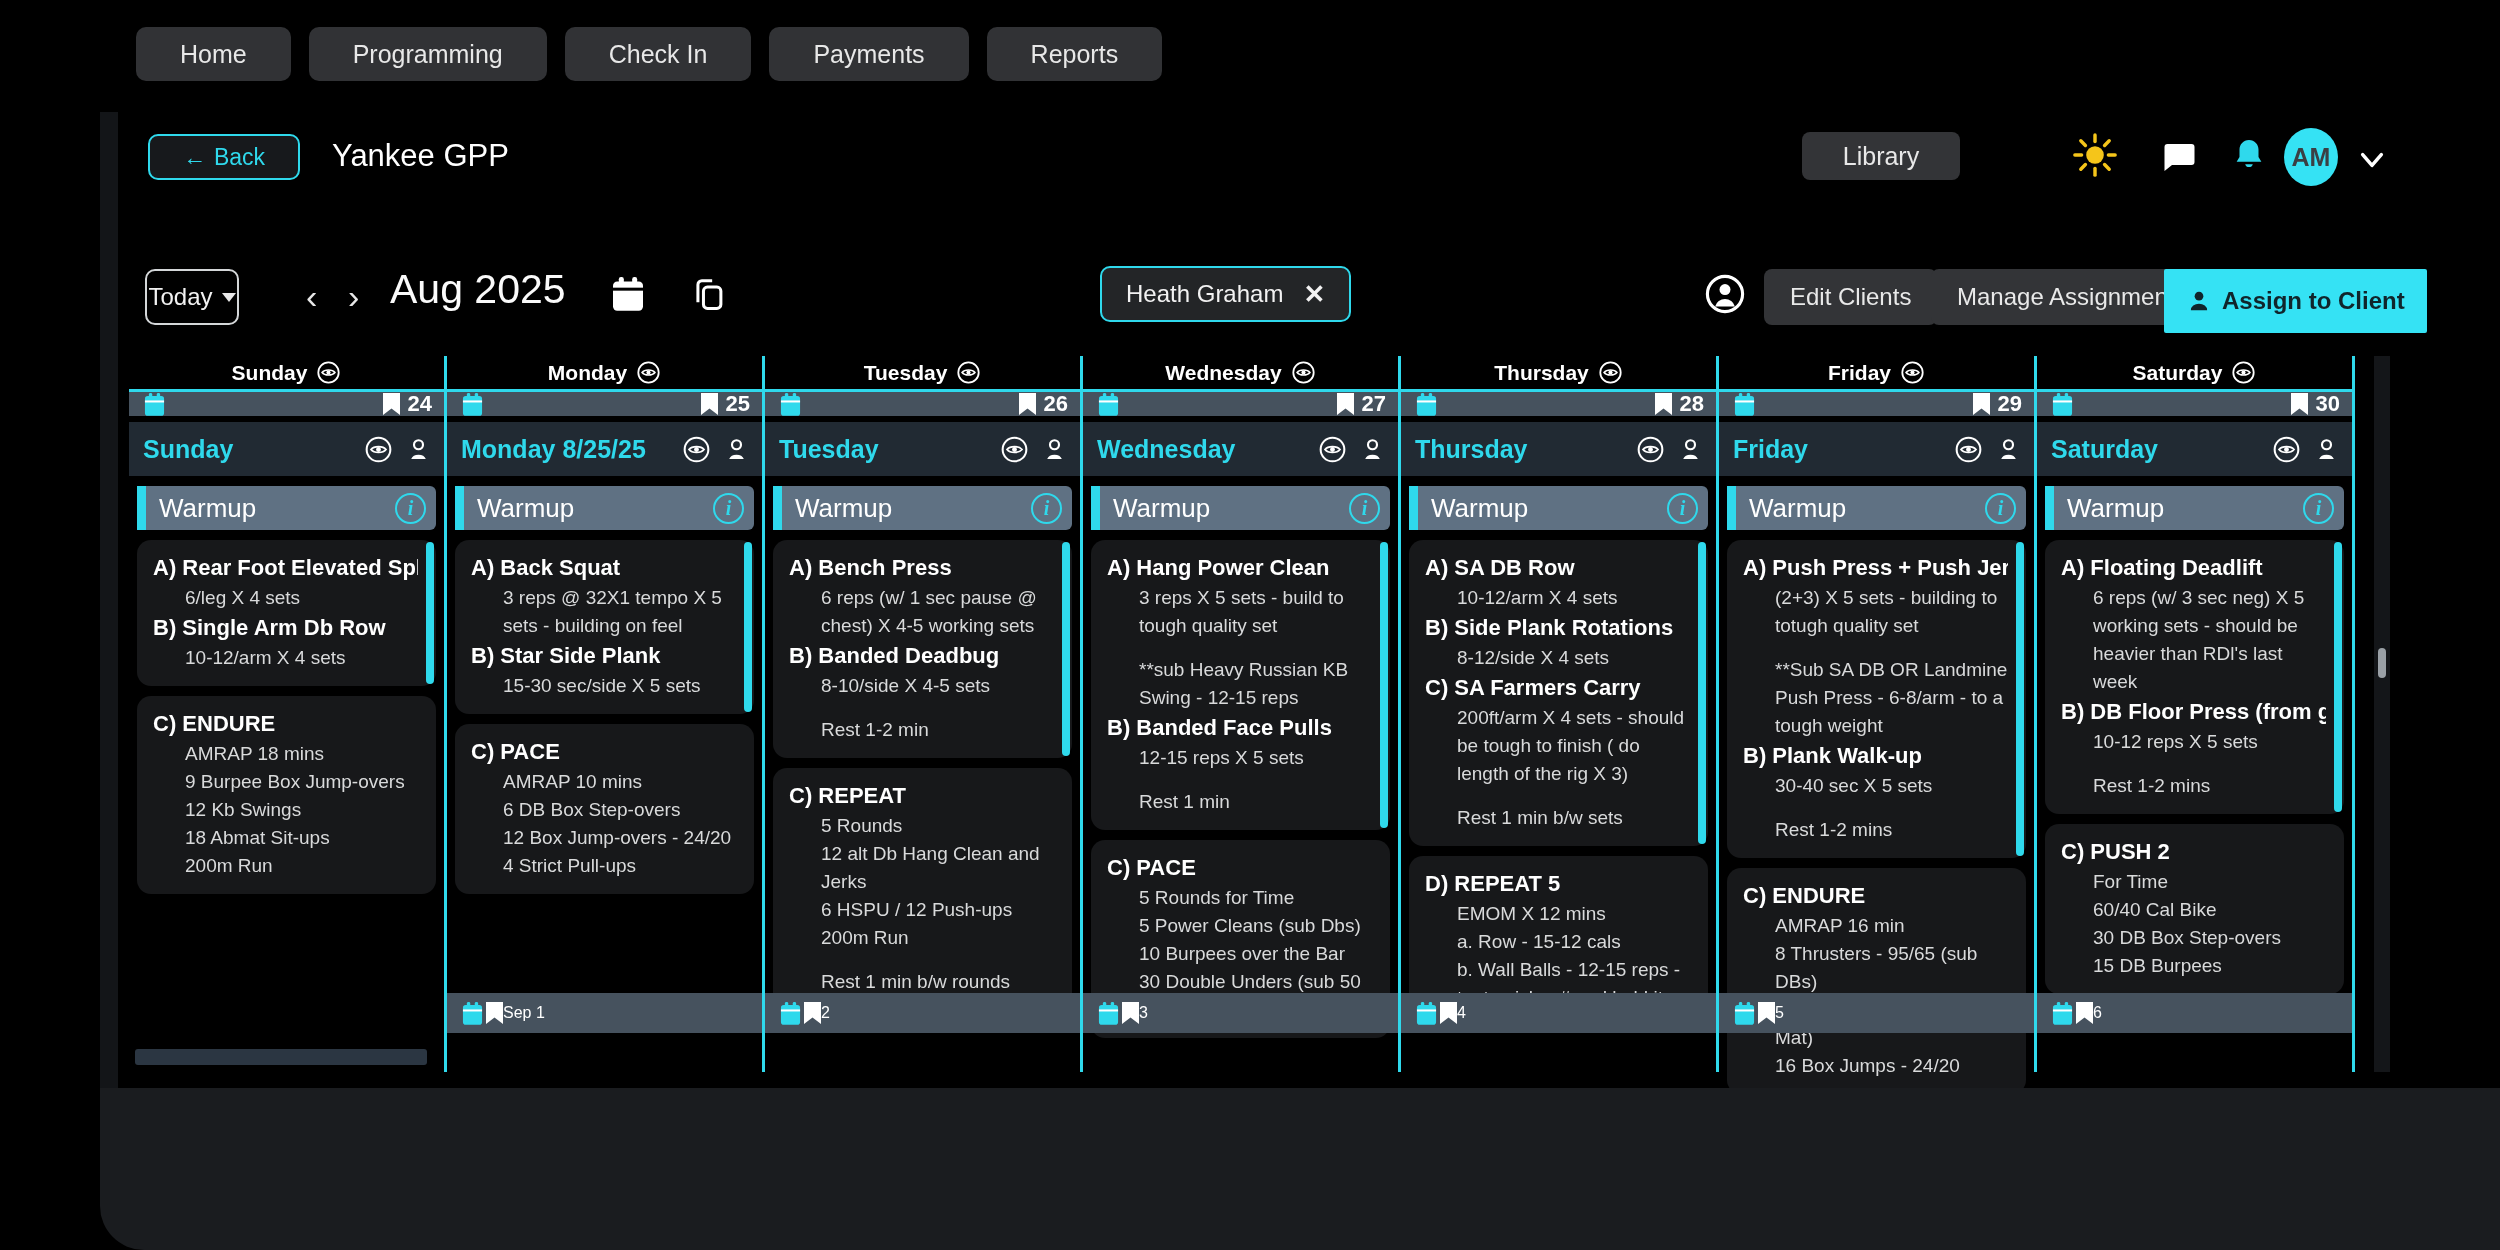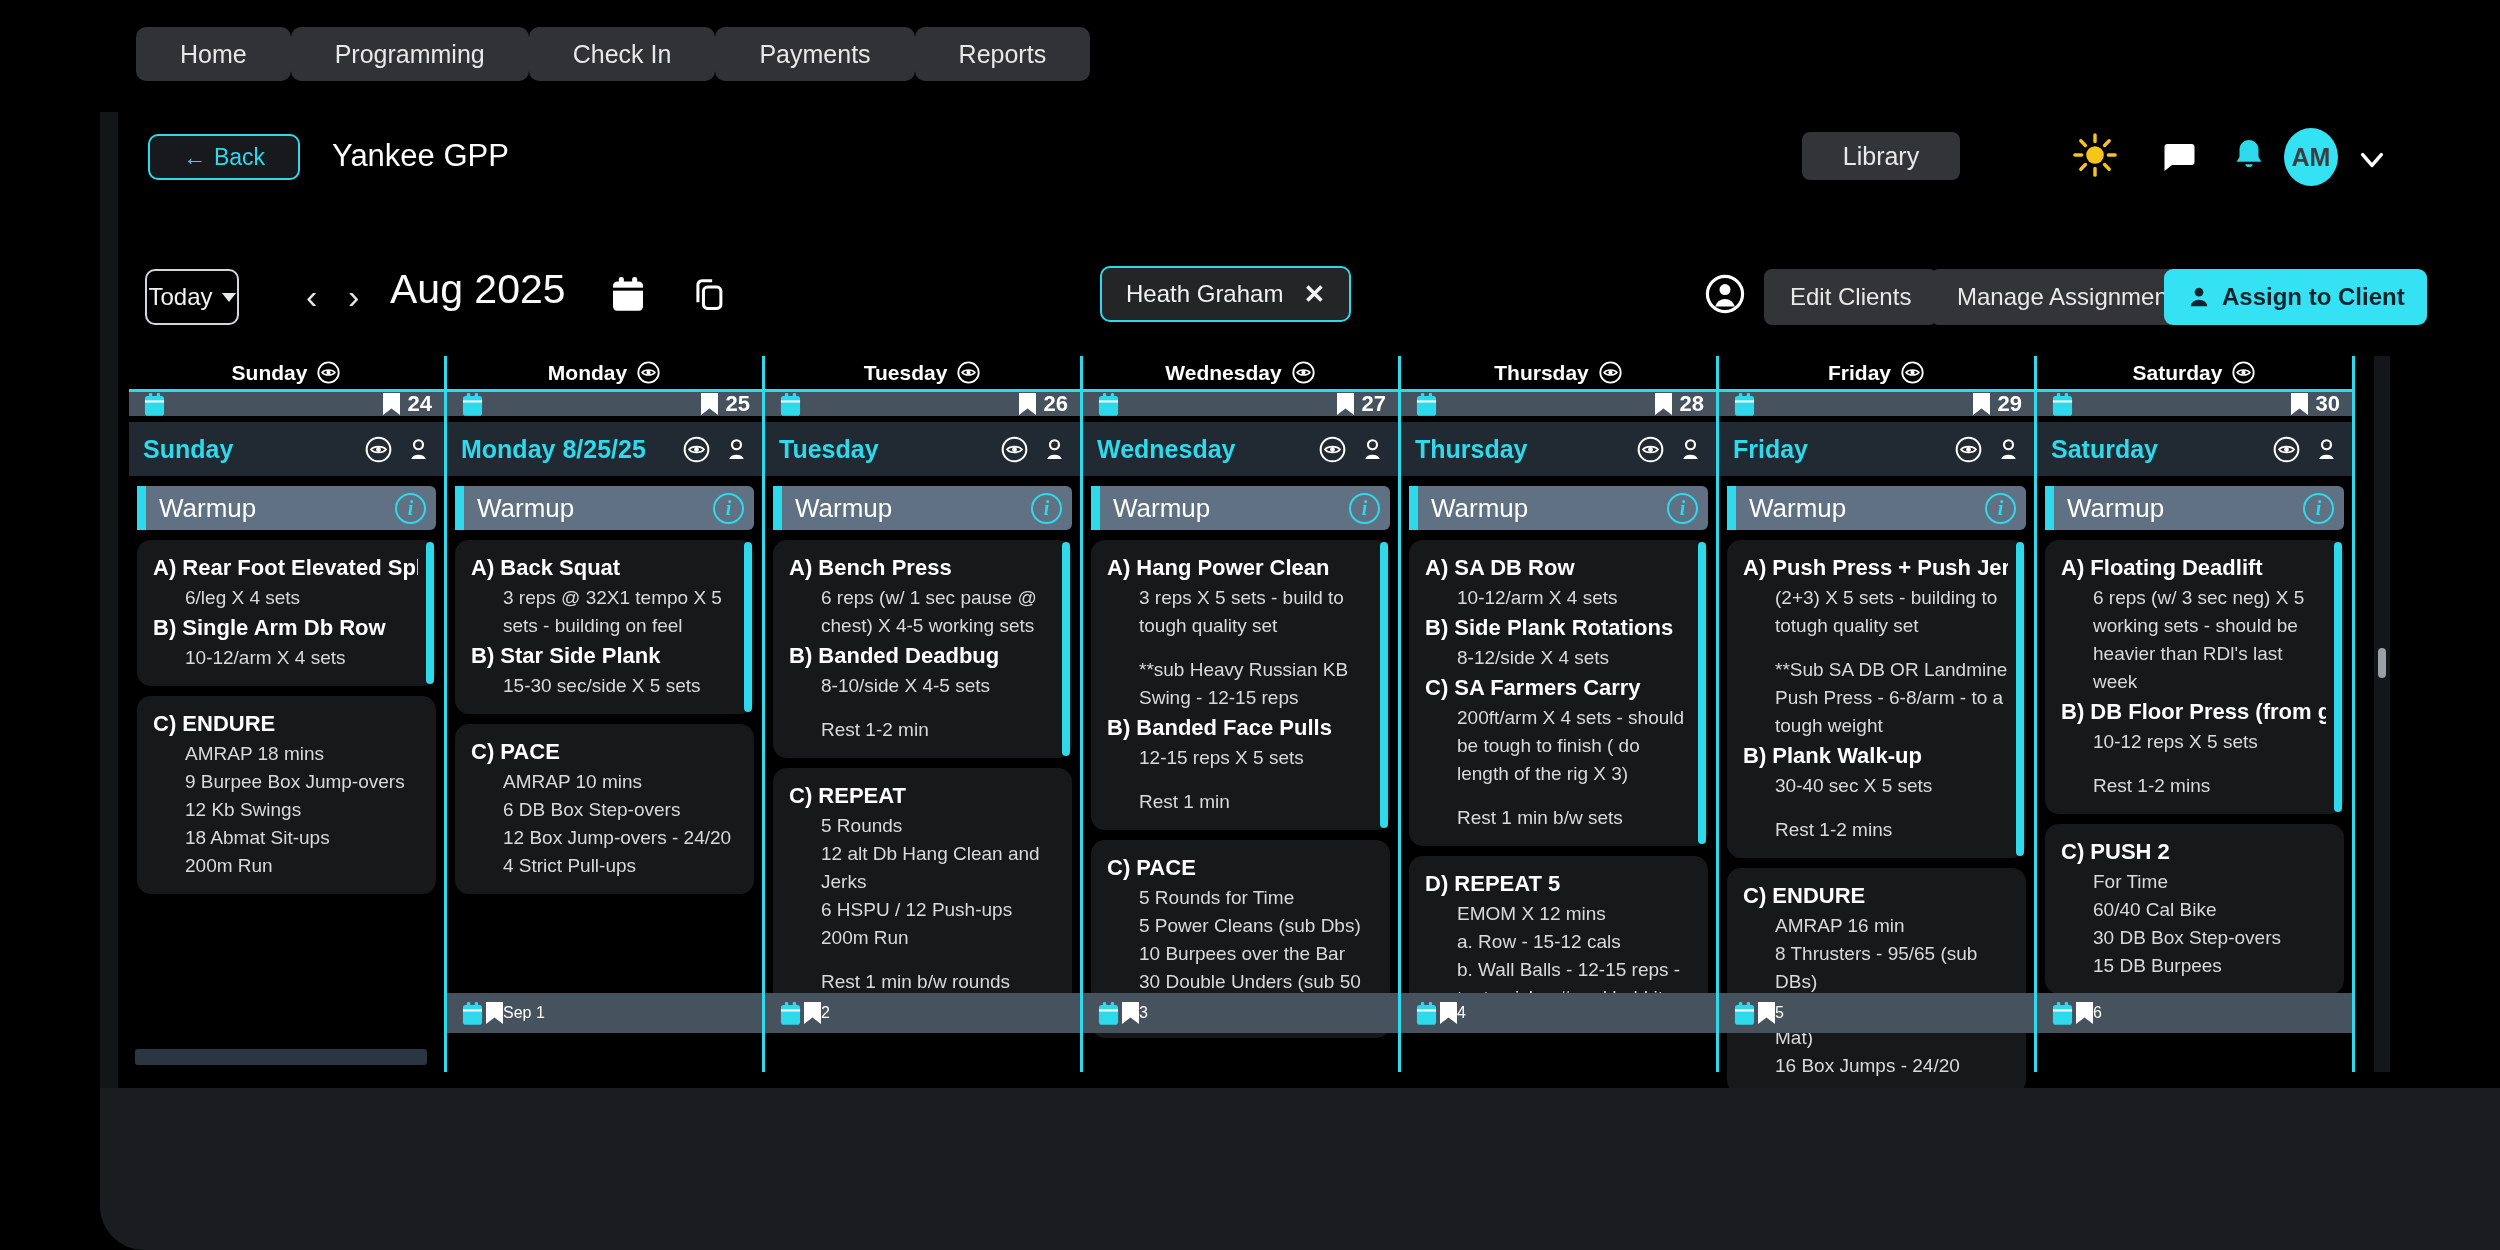--- a/index.html
+++ b/index.html
@@ -6,21 +6,21 @@
     --cyan:#2fd9ec; --cyan-bright:#35e2f4;
     --strip:#46525e; --warmup:#5f7183; --card:#212a33; --block:#17181a;
     --btn:#333437; --footer:#1a1c1f;
   }
   *{margin:0;padding:0;box-sizing:border-box;}
   html,body{width:2500px;height:1250px;background:#000;overflow:hidden;
     font-family:"Liberation Sans",sans-serif;color:#fff;}
   .abs{position:absolute;}
 
   
-  #topnav{position:absolute;left:136px;top:27px;display:flex;}
+  #topnav{position:absolute;left:136px;top:27px;display:flex;gap:18px;}
   .nav-btn{background:#313235;color:#e8e8e8;border-radius:10px;height:54px;
     padding:0 44px;display:flex;align-items:center;font-size:25px;cursor:pointer;}
 
   
   #back-btn{position:absolute;left:148px;top:134px;width:152px;height:46px;
     border:2.5px solid var(--cyan);border-radius:10px;background:#17191c;
     color:var(--cyan);font-size:23px;display:flex;align-items:center;justify-content:center;gap:8px;cursor:pointer;}
   #page-title{position:absolute;left:332px;top:138px;font-size:31px;font-weight:500;color:#fff;}
   #library-btn{position:absolute;left:1802px;top:132px;width:158px;height:48px;background:var(--btn);
     border-radius:8px;color:#e8e8e8;font-size:25px;display:flex;align-items:center;justify-content:center;cursor:pointer;}
@@ -34,21 +34,21 @@
     border-radius:10px;display:flex;align-items:center;justify-content:center;gap:9px;font-size:24px;color:#f2f2f2;cursor:pointer;}
   .caret-down{width:0;height:0;border-left:7px solid transparent;border-right:7px solid transparent;border-top:9px solid #e8e8e8;}
   .arrow{position:absolute;top:276px;font-size:34px;color:#e8e8e8;cursor:pointer;line-height:40px;}
   #month-label{position:absolute;left:390px;top:266px;font-size:41px;font-weight:500;color:#fafafa;}
   #client-chip{position:absolute;left:1100px;top:266px;height:56px;border:2.5px solid var(--cyan);
     border-radius:10px;background:#232527;display:flex;align-items:center;gap:20px;padding:0 24px;
     font-size:24px;color:#f2f2f2;}
   #chip-x{font-size:26px;font-weight:bold;cursor:pointer;}
   .tool-btn{position:absolute;top:269px;height:56px;background:var(--btn);border-radius:8px;color:#e9e9e9;
     font-size:24px;display:flex;align-items:center;justify-content:center;padding:0 26px;cursor:pointer;}
-  #assign-btn{position:absolute;left:2164px;top:269px;height:56px;background:var(--cyan-bright);border-radius:9px;
+  #assign-btn{position:absolute;left:2164px;top:269px;height:64px;background:var(--cyan-bright);border-radius:2px;
     color:#10252b;font-size:24px;font-weight:bold;display:flex;align-items:center;gap:10px;padding:0 22px;cursor:pointer;}
 
   
   #left-rail{position:absolute;left:100px;top:112px;width:18px;height:980px;background:#131518;}
   #calendar{position:absolute;left:129px;top:356px;width:2228px;height:716px;display:flex;}
   .col{position:relative;width:318px;border-right:3px solid var(--cyan);}
   .dow{height:36px;background:#000;border-bottom:3px solid var(--cyan);display:flex;align-items:center;
     justify-content:center;gap:9px;font-size:21px;font-weight:bold;color:#fff;}
   .strip{height:24px;background:var(--strip);display:flex;align-items:center;padding:0 12px;}
   .strip .grow{flex:1;}

